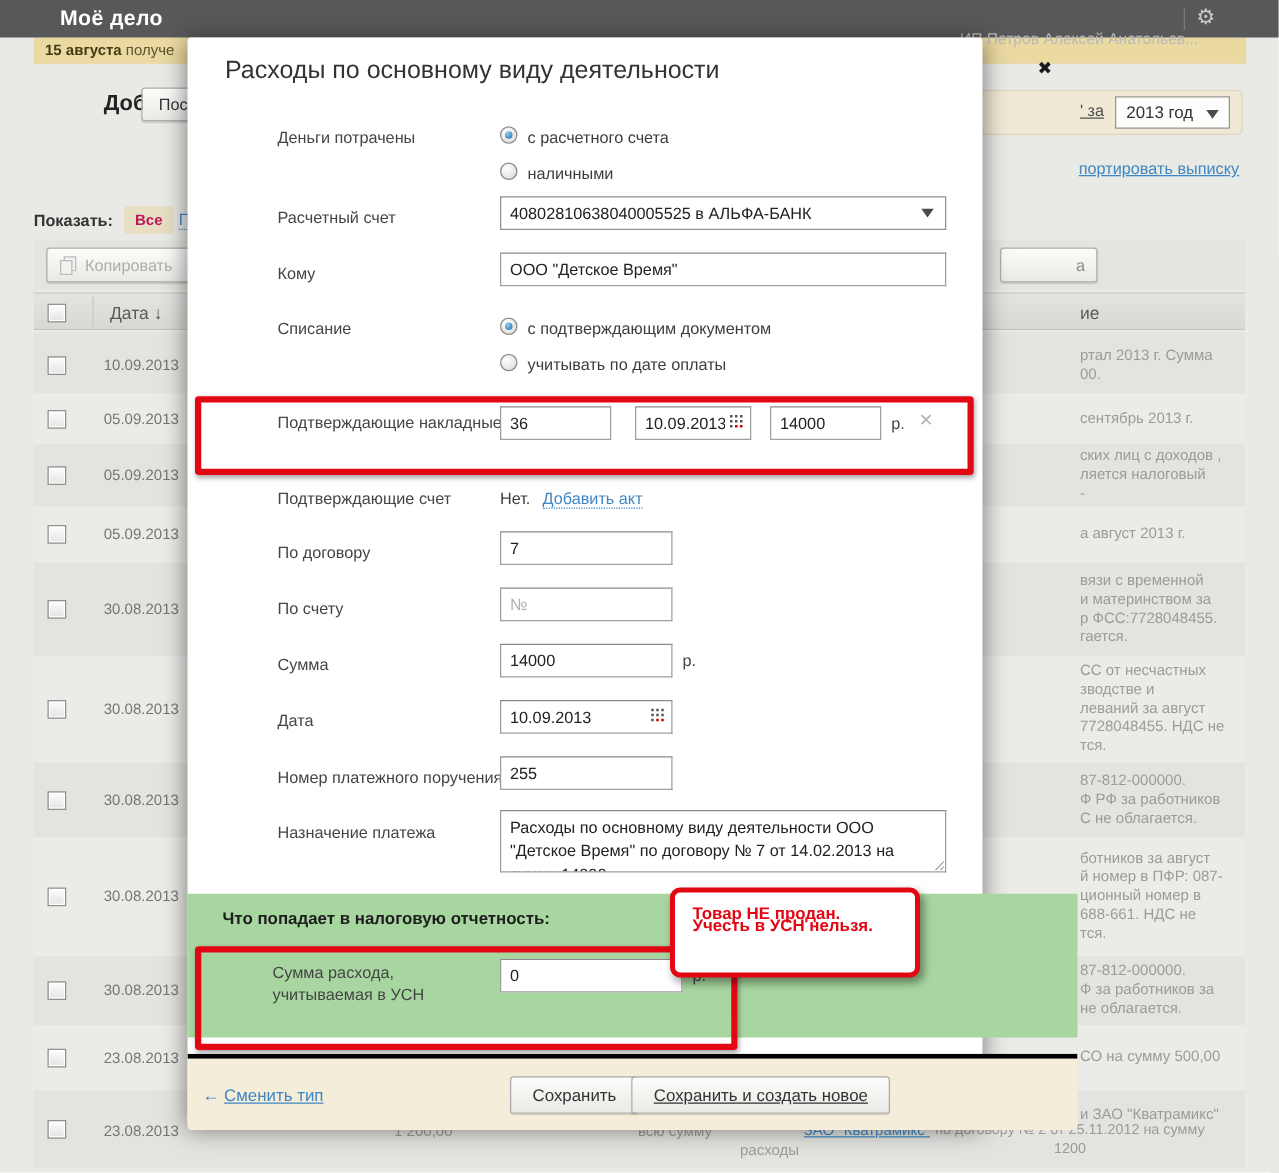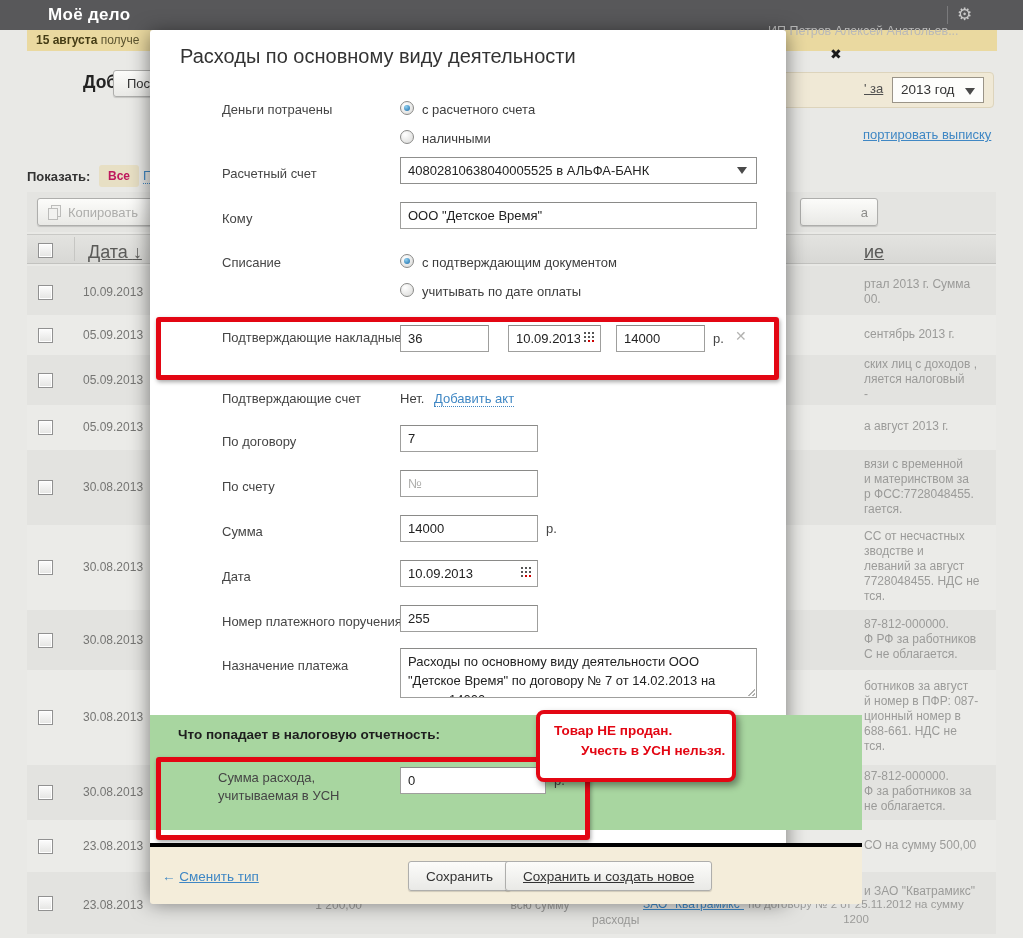--- a/index.html
+++ b/index.html
@@ -37,21 +37,21 @@
   
   .toolbar{left:27px;top:192px;width:969px;height:40px;background:#e4e4e1;}
   .copybtn{left:37px;top:198px;width:118px;height:28px;padding-left:10px;color:#adadab;}
   .cicon{position:relative;width:13px;height:14px;margin-right:7px;}
   .cicon::before,.cicon::after{content:'';position:absolute;width:8px;height:10px;border:1px solid #bcbcba;background:#f2f2f0;}
   .cicon::before{left:3px;top:0;}
   .cicon::after{left:0;top:3px;}
   .fragbtn{left:800px;top:198px;width:78px;height:28px;justify-content:flex-end;padding-right:9px;color:#8c8c8a;}
   .thead{left:27px;top:234px;width:969px;height:30px;background:linear-gradient(#e3e3e0,#d8d8d5);
          border-top:1px solid #c9c9c6;border-bottom:1px solid #c2c2bf;box-sizing:border-box;}
-  .thtext{font-size:18px;color:#5a5a58;text-decoration:underline;}
+  .thtext{font-size:14px;color:#5a5a58;}
   .colsep{left:74px;top:237px;width:1px;height:24px;background:#c6c6c3;}
   
   .cb{width:13px;height:13px;border:1px solid #919191;background:linear-gradient(#fdfdfd,#e4e4e2);
       box-shadow:inset 0 0 0 1px #fff;cursor:pointer;}
   
   .stripe{left:27px;width:969px;}
   .sa{background:#e3e3e0;} .sb{background:#ebebe8;}
   .rdate{font-size:12px;color:#757573;}
   .rtext{left:864px;width:142px;font-size:12px;line-height:15px;color:#9b9b99;}
   .red{color:#c75050;}
@@ -295,21 +295,21 @@
     <div class="gtitle">Что попадает в налоговую отчетность:</div>
   </div>
   <div class="abs redframe" style="left:6px;top:727px;width:424px;height:73px;"></div>
   <div class="abs lbl" style="left:24px;top:740px;">Сумма расхода,</div>
   <div class="abs lbl" style="left:24px;top:758px;">учитываемая в УСН</div>
   <input class="abs inp" style="left: 250px; top: 737px; width: 146px;" value="0">
   <span class="abs runit" style="left:404px;top:743px;">р.</span>
 
   <div class="abs callout">
     <div style="top:9px;">Товар НЕ продан.</div>
-    <div style="top:29px;margin-left:27px;">Учесть в УСН нельзя.</div>
+    <div style="top:19px;">Учесть в УСН нельзя.</div>
   </div>
 
   <div class="abs mfooter">
     <span class="abs chtype" style="left:12px;top:22px;"><span>←</span> <a>Сменить тип</a></span>
     <button class="btn mbtn" style="left:258px;top:14px;">Сохранить</button>
     <button class="btn mbtn" style="left:355px;top:14px;text-decoration:underline;">Сохранить и создать новое</button>
   </div>
 </div>
 
 </body></html>

